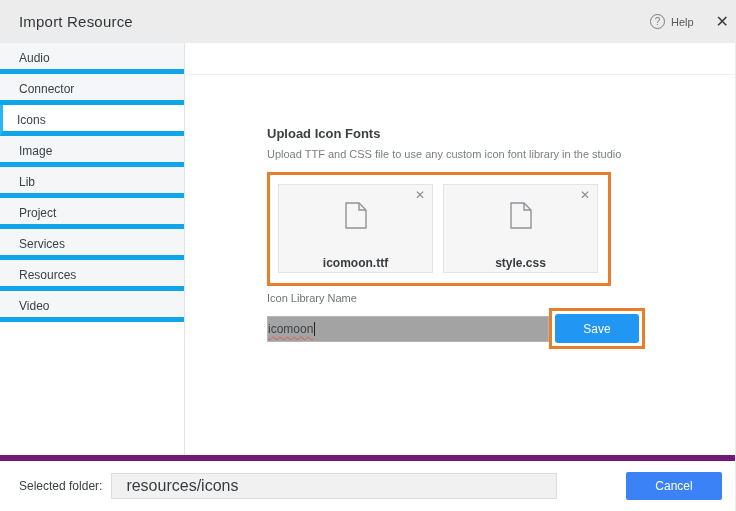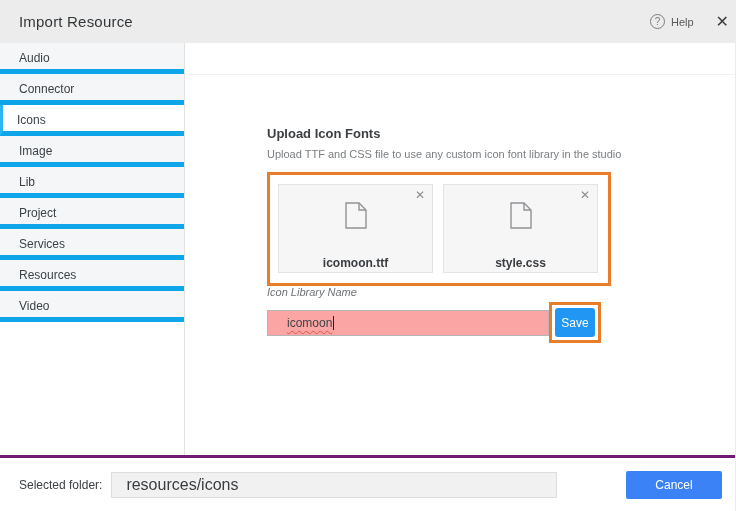--- a/index.html
+++ b/index.html
@@ -62,41 +62,41 @@
     position: relative;
     display: flex; flex-direction: column; align-items: center;
   }
   .file-remove {
     position: absolute; top: 2px; right: 7px;
     color: #8c8c8c; font-size: 12px; cursor: pointer; line-height: 16px;
   }
   .file-doc-icon { margin-top: 17px; }
   .file-name { margin-top: 23px; font-size: 12px; font-weight: bold; color: #3a3d40; }
   
-  .lib-label { margin-top: 0; font-size: 11px; color: #6f7377; font-style: italic; }
+  .lib-label { margin-top: 6px; font-size: 11px; color: #6f7377; }
   .lib-row { margin-top: 4px; display: flex; align-items: center; }
   .lib-input {
-    width: 282px; height: 26px; border: 1px solid #b5b5b5; background: #fca5a5;
-    font-size: 12px; color: #3f4246; padding-left: 19px;
+    width: 282px; height: 26px; border: 1px solid #b5b5b5; background: #a3a3a3;
+    font-size: 12px; color: #3f4246; padding-left: 0;
     display: flex; align-items: center; cursor: text;
   }
   .lib-input .typo {
     text-decoration: underline wavy #e5544a;
     text-decoration-thickness: 1px; text-underline-offset: 3px;
   }
   .caret { display: inline-block; width: 1px; height: 14px; background: #222; margin-left: 1px; }
   .save-highlight { border: 3px solid #e87e2b; padding: 3px; margin-left: 0; }
   .save-btn {
-    width: 40px; height: 29px; background: #2196f3; color: #fff;
+    width: 84px; height: 29px; background: #2196f3; color: #fff;
     border: none; border-radius: 3px; font-size: 12px;
     font-family: "Liberation Sans", sans-serif; cursor: pointer;
   }
   
   .footer {
-    height: 56px; border-top: 3px solid #701a75;
+    height: 56px; border-top: 6px solid #701a75;
     display: flex; align-items: center; padding: 0 13px 0 19px;
     background: #fff;
   }
   .folder-label { font-size: 12px; color: #3d4043; }
   .folder-input {
     margin-left: 9px; width: 446px; height: 26px;
     background: #f1f1f2; border: 1px solid #dddddd;
     font-size: 16px; color: #3a3d40; padding-left: 14px;
     font-family: "Liberation Sans", sans-serif;
   }

